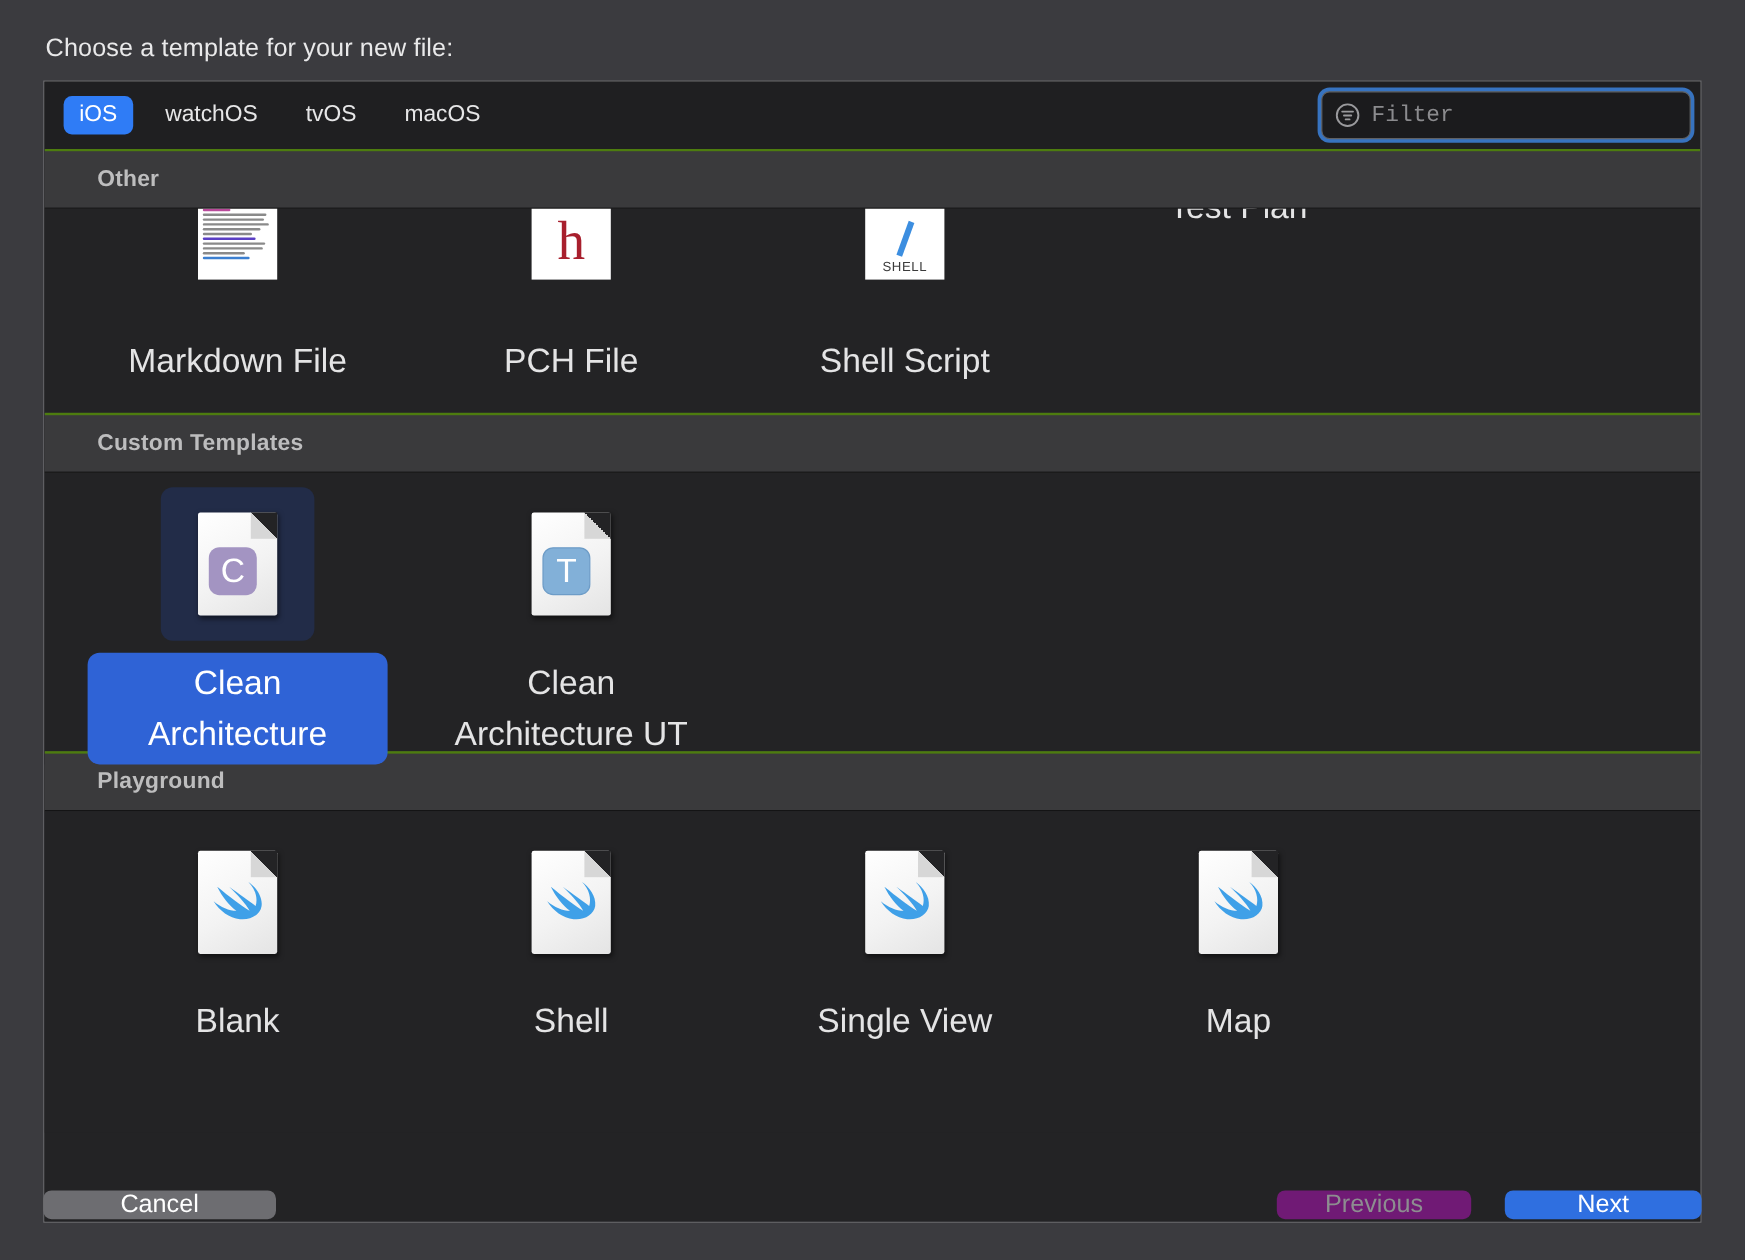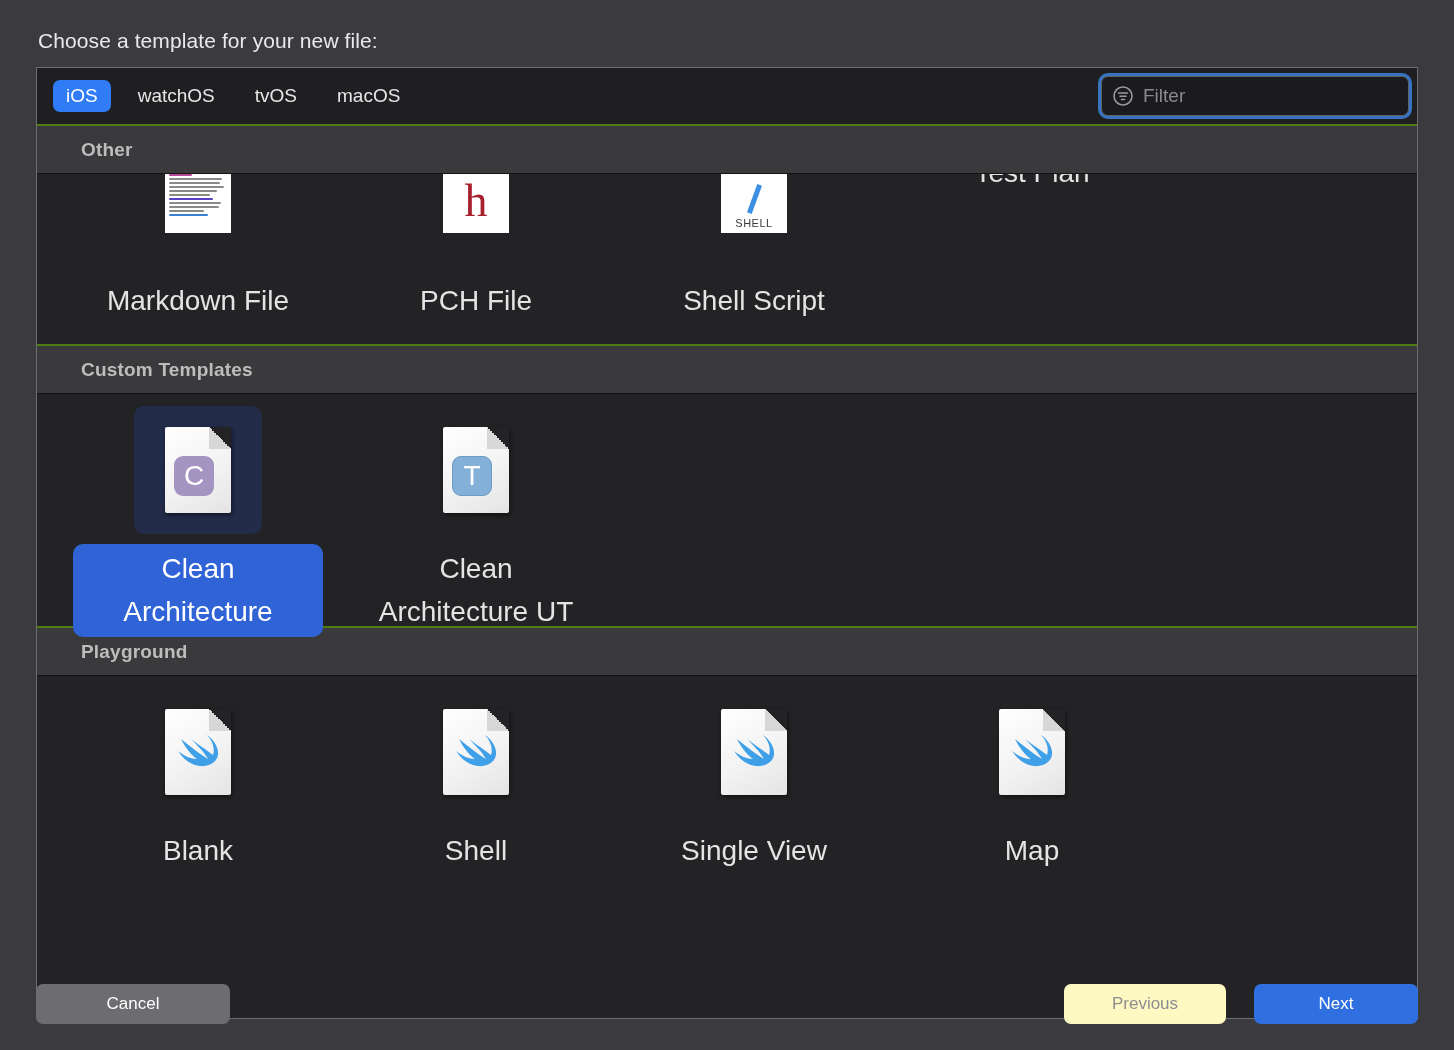--- a/index.html
+++ b/index.html
@@ -77,20 +77,21 @@
     border-radius: 7px;
     box-shadow: 0 0 0 3px rgba(60,130,220,0.85);
     display: flex;
     align-items: center;
     padding: 0 10px;
   }
   .filter-icon { flex: 0 0 22px; height: 22px; margin-right: 9px; }
   .filter-placeholder {
     font-size: 19px;
     color: #8b8b8e;
+    font-family: Liberation Mono, monospace;
   }
 
   
   .content {
     flex: 1 1 auto;
     background: #232325;
     overflow: hidden;
   }
 
   .section-header {
@@ -156,31 +157,31 @@
   .footer {
     position: absolute;
     left: 36px;
     right: 36px;
     bottom: 26px;
     height: 40px;
     display: flex;
     align-items: center;
   }
   .btn {
-    font-size: 17px;
+    font-size: 21px;
     border-radius: 7px;
-    height: 40px;
+    height: 24px;
     display: inline-flex;
     align-items: center;
     justify-content: center;
     padding: 0 20px;
     white-space: nowrap;
   }
   .btn-cancel { width: 194px; background: #6d6d71; color: #ffffff; }
-  .btn-prev   { width: 162px; background: #fef9c3; color: #8d8d90; margin-left: auto; }
+  .btn-prev   { width: 162px; background: #701a75; color: #8d8d90; margin-left: auto; }
   .btn-next   { width: 164px; background: #2f6fe0; color: #ffffff; margin-left: 28px; }
 
   
   .doc-page {
     position: relative;
     width: 66px;
     height: 86px;
     background: linear-gradient(150deg,#ffffff 0%,#f3f3f3 55%,#e4e4e4 100%);
     border-radius: 2px;
     box-shadow: 1px 2px 4px rgba(0,0,0,0.5);

